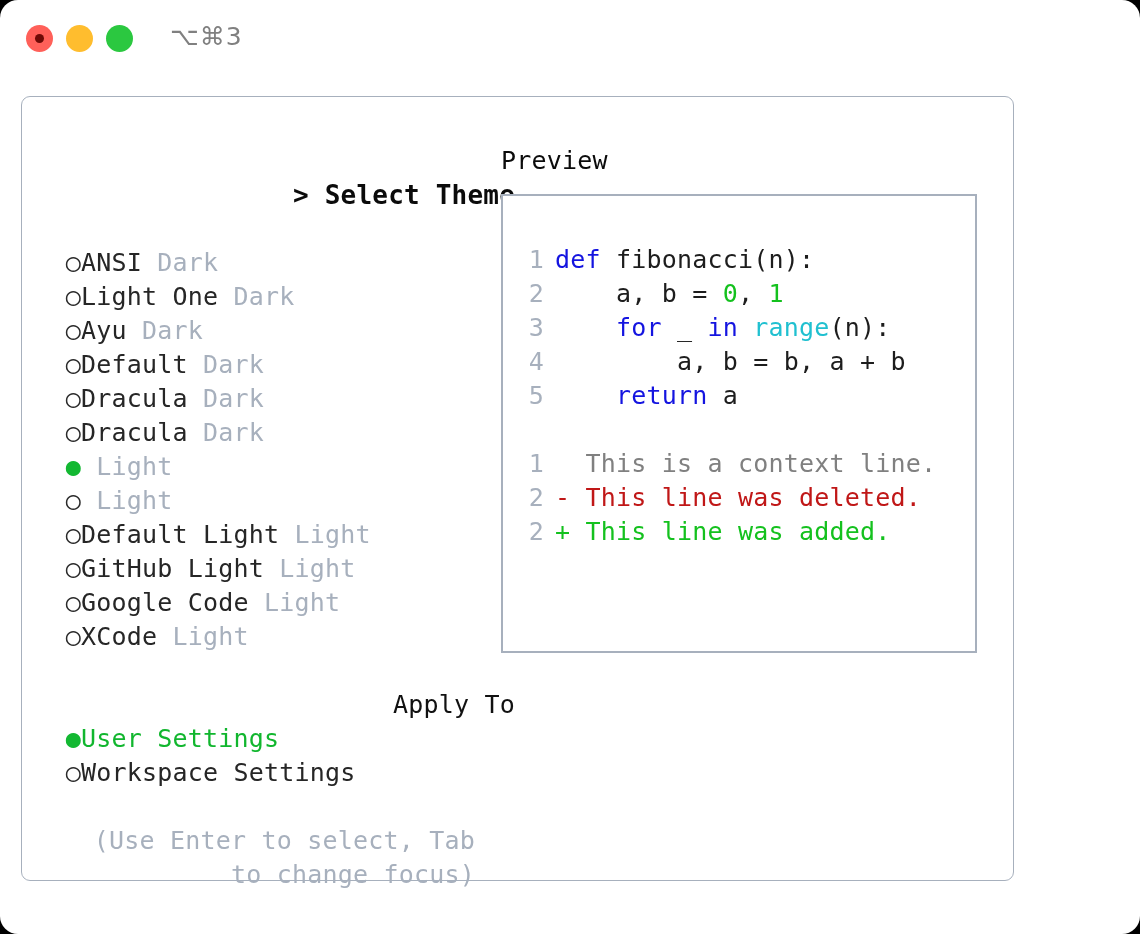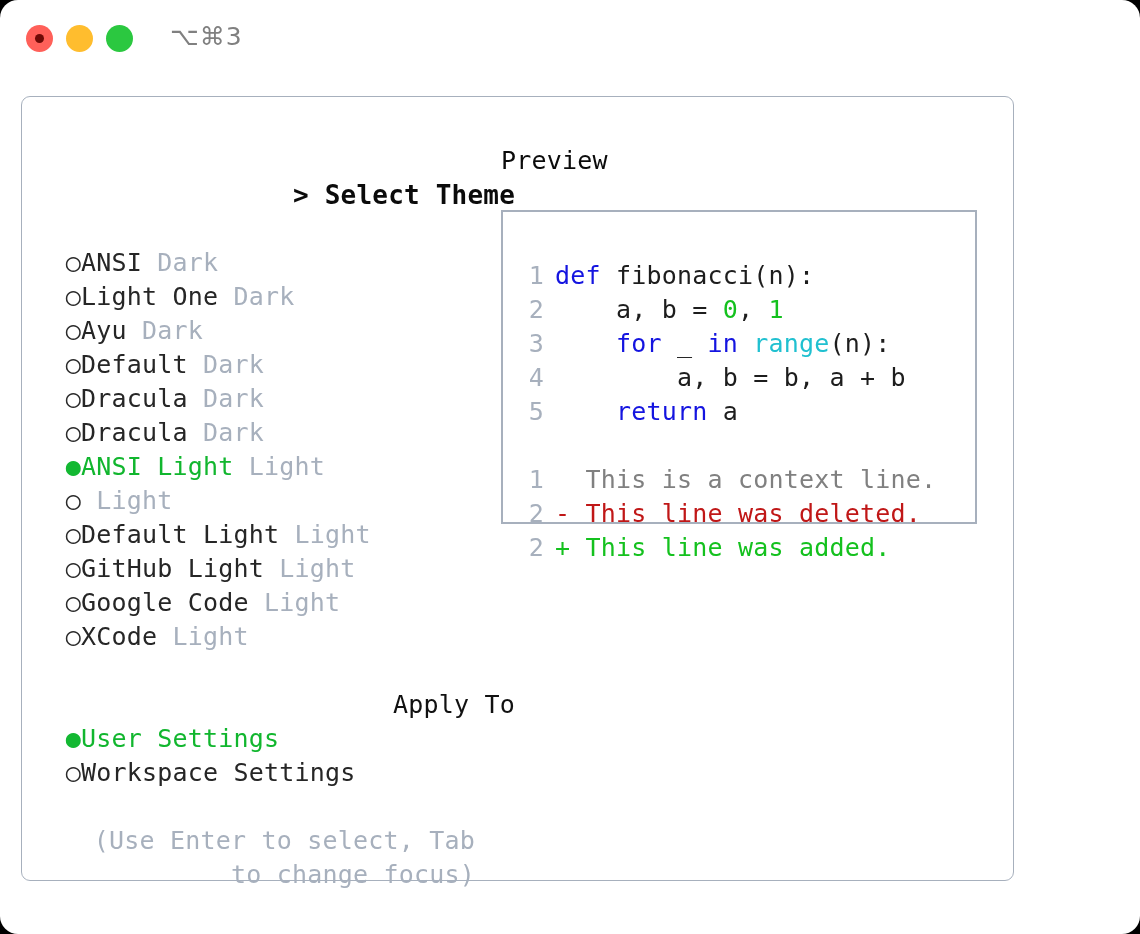--- a/index.html
+++ b/index.html
@@ -156,23 +156,23 @@
 
   
   .preview-label {
     font-size: 25px;
     font-weight: 400;
     color: #0b0b0b;
     line-height: 34px;
     letter-spacing: 0.2px;
   }
   .preview-box {
-    margin-top: 32px;
+    margin-top: 16px;
     width: 476px;
-    height: 314px;
+    height: 459px;
     border: 2px solid #a7b0bd;
     box-sizing: border-box;
     background: #ffffff;
     position: relative;
   }
   .code {
     position: absolute;
     left: 15px;
     top: 47px;
     font-size: 25px;
@@ -222,21 +222,21 @@
           <span>&gt;</span><span> </span><span>Select Theme</span>
         </div>
 
         <div id="theme-list">
             <div class="opt"><span class="bullet">○</span><span class="name">ANSI</span><span class="suffix"> Dark</span></div>
             <div class="opt"><span class="bullet">○</span><span class="name">Light One</span><span class="suffix"> Dark</span></div>
             <div class="opt"><span class="bullet">○</span><span class="name">Ayu</span><span class="suffix"> Dark</span></div>
             <div class="opt"><span class="bullet">○</span><span class="name">Default</span><span class="suffix"> Dark</span></div>
             <div class="opt"><span class="bullet">○</span><span class="name">Dracula</span><span class="suffix"> Dark</span></div>
             <div class="opt"><span class="bullet">○</span><span class="name">Dracula</span><span class="suffix"> Dark</span></div>
-            <div class="opt selected"><span class="bullet sel">●</span><span class="name">ANSI Light</span><span class="suffix"> Light</span></div>
+            <div class="opt selected"><span class="bullet sel">●</span><span class="suffix"> Light</span></div>
             <div class="opt"><span class="bullet">○</span><span class="suffix"> Light</span></div>
             <div class="opt"><span class="bullet">○</span><span class="name">Default Light</span><span class="suffix"> Light</span></div>
             <div class="opt"><span class="bullet">○</span><span class="name">GitHub Light</span><span class="suffix"> Light</span></div>
             <div class="opt"><span class="bullet">○</span><span class="name">Google Code</span><span class="suffix"> Light</span></div>
             <div class="opt"><span class="bullet">○</span><span class="name">XCode</span><span class="suffix"> Light</span></div>
           </div>
 
         <div class="spacer-lg"></div>
 
         <div class="group-head">Apply To</div>

